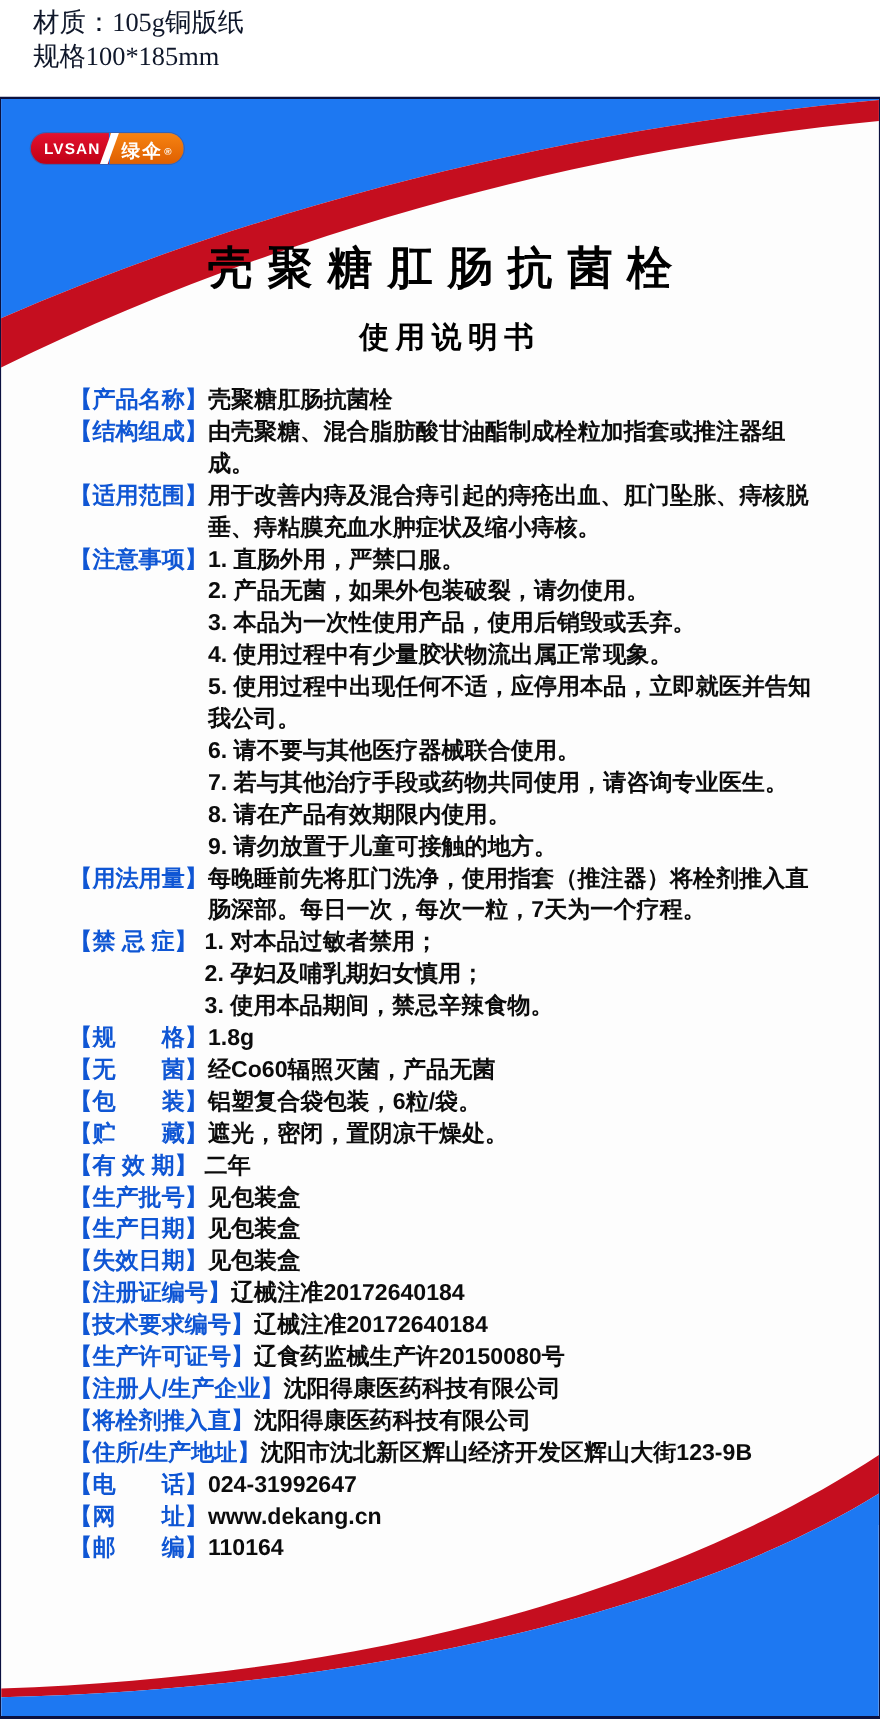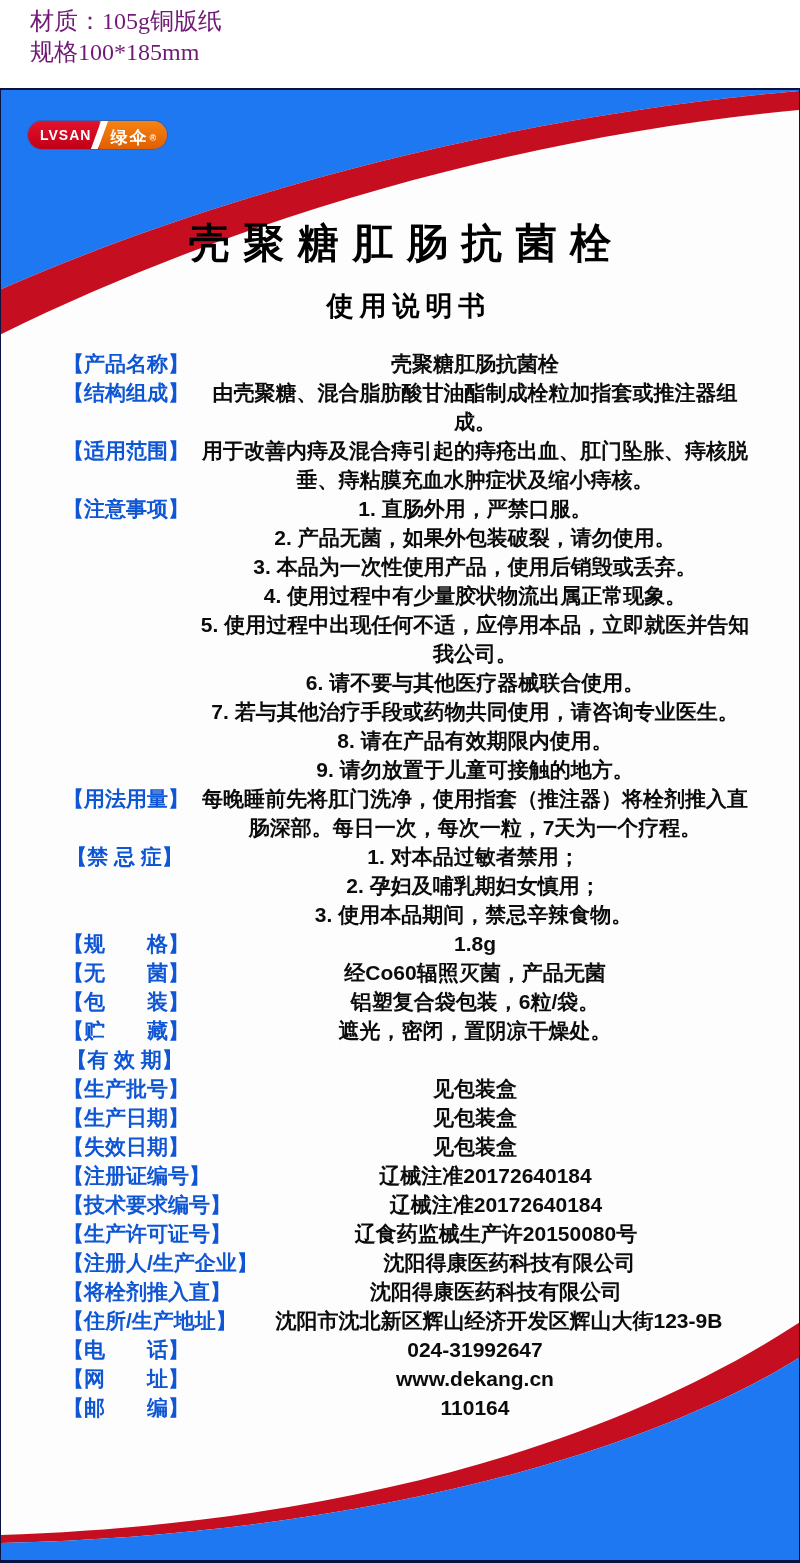--- a/index.html
+++ b/index.html
@@ -17,21 +17,21 @@
     width:800px;height:1563px;
     font-family:"Liberation Sans","DejaVu Sans",sans-serif;
     color:var(--text-black);
     overflow:hidden;
   }
   
   .print-spec{
     height:88px;background:#ffffff;
     padding:6px 16px 0 30px;
     font-family:"Liberation Serif","DejaVu Serif",serif;
-    font-size:24px;line-height:31px;color:#701a75;
+    font-size:24px;line-height:31px;color:#0f172a;
   }
   
   .card{
     position:relative;
     width:800px;height:1475px;
     background:#fdfdfd;
     border:1px solid var(--border-navy);
     border-top-width:2px;
     border-bottom-width:3px;
     overflow:hidden;
@@ -68,21 +68,21 @@
   .subtitle{
     margin-top:17px;text-align:center;
     font-size:27px;font-weight:600;color:#000;
     letter-spacing:.22em;text-indent:.22em;padding-left:12px;
   }
   
   .fields{
     margin:25px 38px 0 62px;
     font-size:21px;font-weight:600;
   }
-  .row{display:flex;align-items:flex-start;text-align:center;}
+  .row{display:flex;align-items:flex-start;}
   .lbl{
     flex:0 0 auto;min-width:123px;
     color:var(--label-blue);
     white-space:pre;line-height:29px;
   }
   .val{flex:1 1 auto;}
   .ln{line-height:29px;height:29px;white-space:nowrap;}
 </style>
 </head>
 <body>
@@ -189,20 +189,23 @@
           </div>
         </div>
         <div class="row">
           <span class="lbl">【贮　　藏】</span>
           <div class="val">
             <div class="ln">遮光，密闭，置阴凉干燥处。</div>
           </div>
         </div>
         <div class="row">
           <span class="lbl">【有 效 期】</span>
+          <div class="val">
+            <div class="ln">二年</div>
+          </div>
         </div>
         <div class="row">
           <span class="lbl">【生产批号】</span>
           <div class="val">
             <div class="ln">见包装盒</div>
           </div>
         </div>
         <div class="row">
           <span class="lbl">【生产日期】</span>
           <div class="val">

